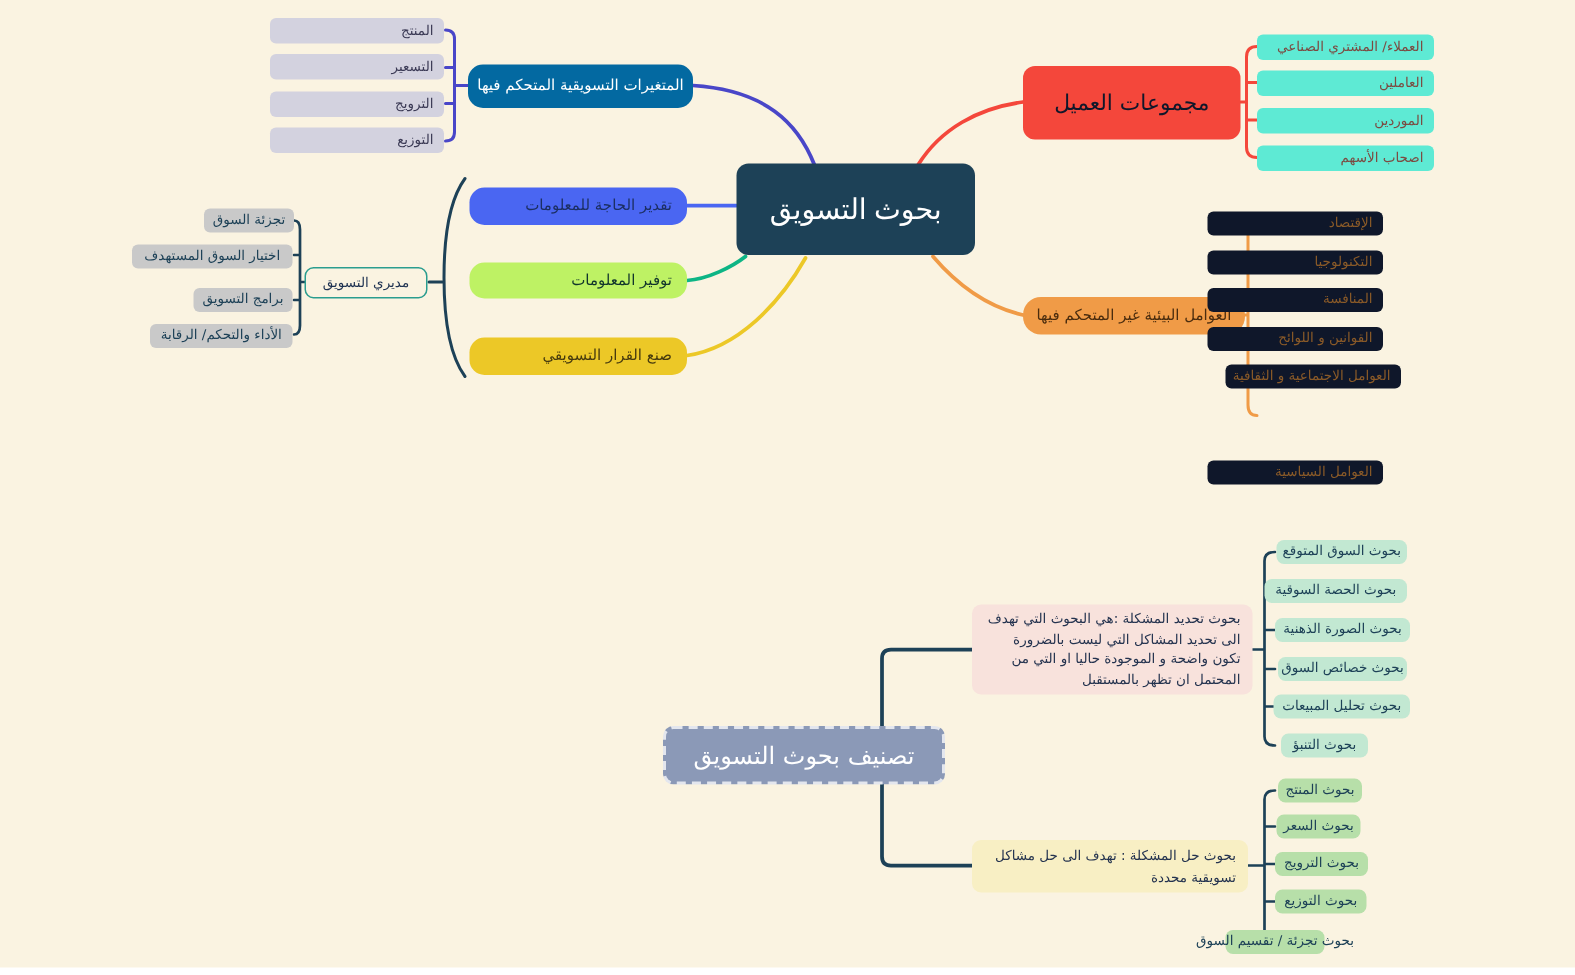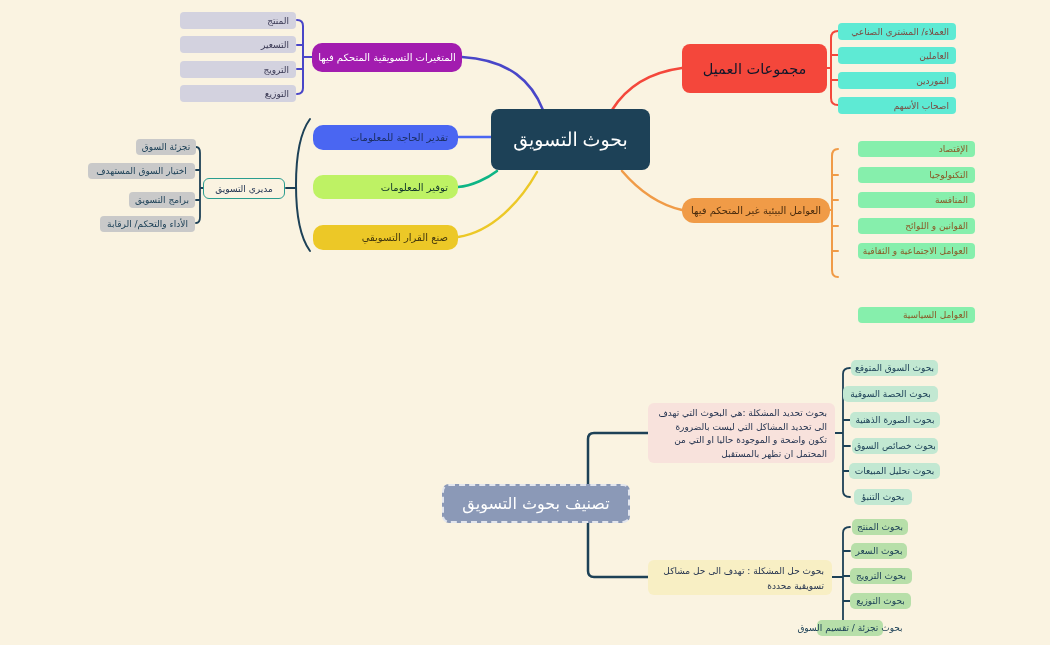--- a/index.html
+++ b/index.html
@@ -15,37 +15,37 @@
     position:absolute;z-index:2;
     box-sizing:border-box;
     display:flex;align-items:center;
     white-space:nowrap;
     direction:rtl;
   }
   .center-node{justify-content:center;color:#fff;}
   .n-central1{left:491px;top:109px;width:159px;height:61px;background:#1d4157;border-radius:8px;font-size:19px;font-family:Liberation Serif, serif;}
   .n-central2{left:442px;top:484px;width:188px;height:39px;background:#8b99b7;border:2px dashed #e3e6ee;border-radius:7px;font-size:16px;}
 
-  .n-purple{left:312px;top:43px;width:150px;height:29px;background:#a21caf;border-radius:10px;color:#ffffff;font-size:10px;justify-content:center;}
+  .n-purple{left:312px;top:43px;width:150px;height:29px;background:#0369a1;border-radius:10px;color:#ffffff;font-size:10px;justify-content:center;}
   .n-red{left:682px;top:44px;width:145px;height:49px;background:#f4473b;border-radius:8px;color:#0f172a;font-size:14.5px;justify-content:center;}
   .n-orange{left:682px;top:198px;width:148px;height:25px;background:#f09b47;border-radius:12px;color:#4a2c0e;font-size:10px;justify-content:center;}
 
   .n-blue{left:313px;top:125px;width:145px;height:25px;background:#4a66f2;border-radius:10px;color:#1c2f63;font-size:10px;padding:0 10px;}
   .n-green{left:313px;top:175px;width:145px;height:24px;background:#bef264;border-radius:10px;color:#11352c;font-size:10px;padding:0 10px;}
   .n-yellow{left:313px;top:225px;width:145px;height:25px;background:#ecc827;border-radius:10px;color:#463a0e;font-size:10px;padding:0 10px;}
 
   .n-manager{left:203px;top:178px;width:82px;height:21px;border:1.5px solid #2a9d8f;border-radius:6px;color:#1d3050;font-size:9px;justify-content:center;background:transparent;}
 
   .child{font-size:9px;height:17px;border-radius:4px;padding:0 7px;text-align:left;justify-content:flex-start;}
   .child-purple{background:#d3d2df;color:#3b3a55;left:180px;width:116px;}
   .cp0{top:12px;} .cp1{top:36px;} .cp2{top:61px;} .cp3{top:85px;}
   .child-red{background:#5eead4;color:#7c4a41;left:838px;width:118px;}
   .cr0{top:23px;} .cr1{top:47px;} .cr2{top:72px;} .cr3{top:97px;}
-  .child-orange{background:#86efac;color:#8a5a28;left:858px;width:117px;height:16px;}
-  .co0{top:141px;} .co1{top:167px;} .co2{top:192px;} .co3{top:218px;} .co4{top:243px;} .co5{top:269px;margin-top:38px;}
+  .child-orange{background:#0f172a;color:#8a5a28;left:805px;width:117px;height:16px;}
+  .co0{top:141px;} .co1{top:167px;} .co2{top:192px;} .co3{top:218px;} .co4{top:243px;margin-left:12px;} .co5{top:269px;margin-top:38px;}
   .child-gray{background:#c9c9c9;color:#1d4157;height:16px;justify-content:center;text-align:center;}
   .cg0{left:136px;top:139px;width:60px;}
   .cg1{left:88px;top:163px;width:107px;}
   .cg2{left:129px;top:192px;width:66px;}
   .cg3{left:100px;top:216px;width:95px;}
 
   .para{display:block;white-space:normal;text-align:right;line-height:1.5;font-size:9px;color:#24334f;padding:4px 8px;}
   .n-pink{left:648px;top:403px;width:187px;height:60px;background:#f8e2dc;border-radius:6px;}
   .n-yellow2{left:648px;top:560px;width:184px;height:35px;background:#f8efc4;border-radius:6px;line-height:1.7;}
 

